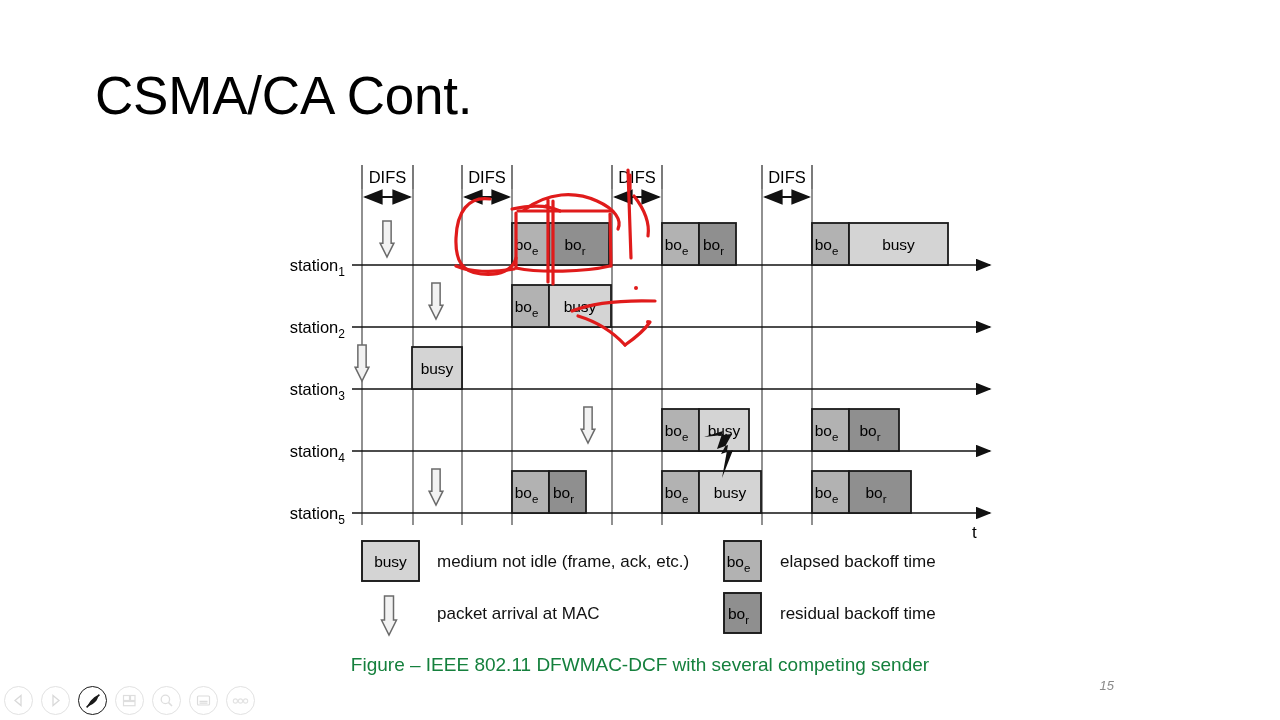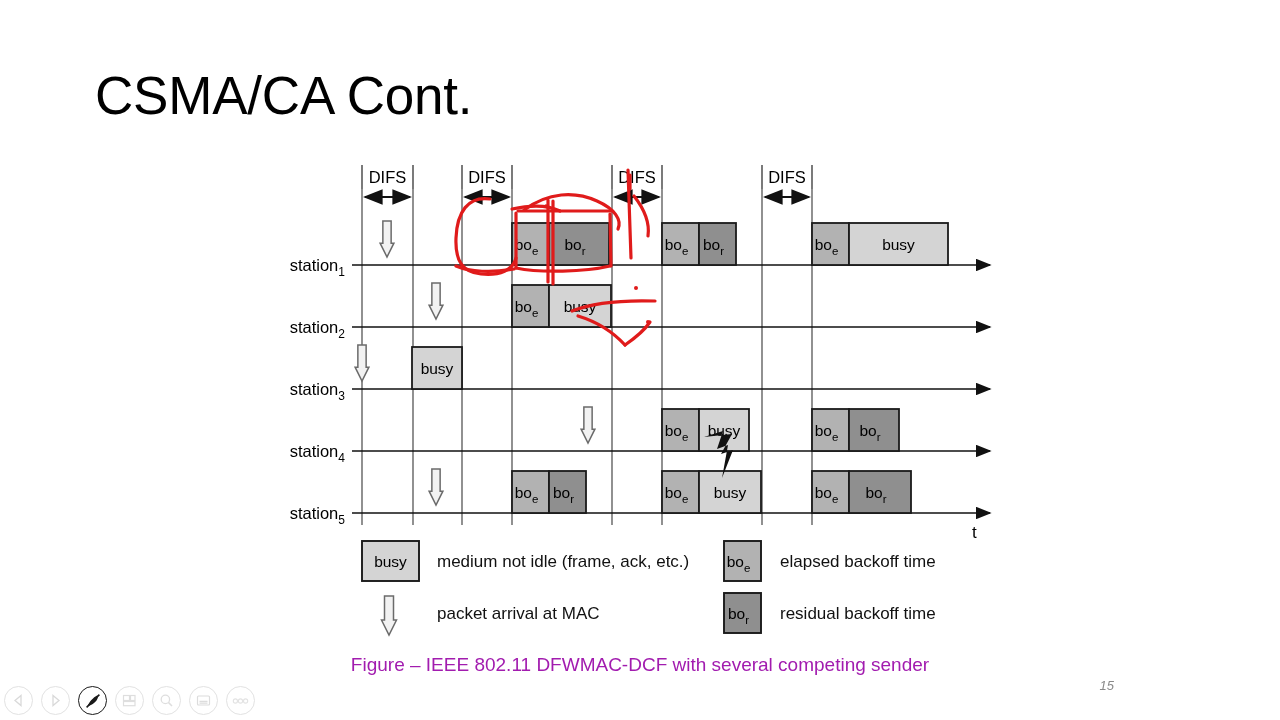--- a/index.html
+++ b/index.html
@@ -20,21 +20,21 @@
     letter-spacing:-0.2px;
     font-family:"Liberation Sans", sans-serif;
   }
 
   
   #figure{position:absolute;left:0;top:0;width:1280px;height:720px;}
   #figure svg{position:absolute;left:0;top:0;}
 
   .cap{
     position:absolute;left:0;top:654px;width:1280px;text-align:center;
-    font-size:19px;color:#a21caf;font-family:"Liberation Sans", sans-serif;
+    font-size:19px;color:#15803d;font-family:"Liberation Sans", sans-serif;
   }
 
   
   .page-num{
     position:absolute;right:90px;top:678px;
     font-size:13px;color:#8a8a8a;font-style:italic;
   }
 
   
   .toolbar{

